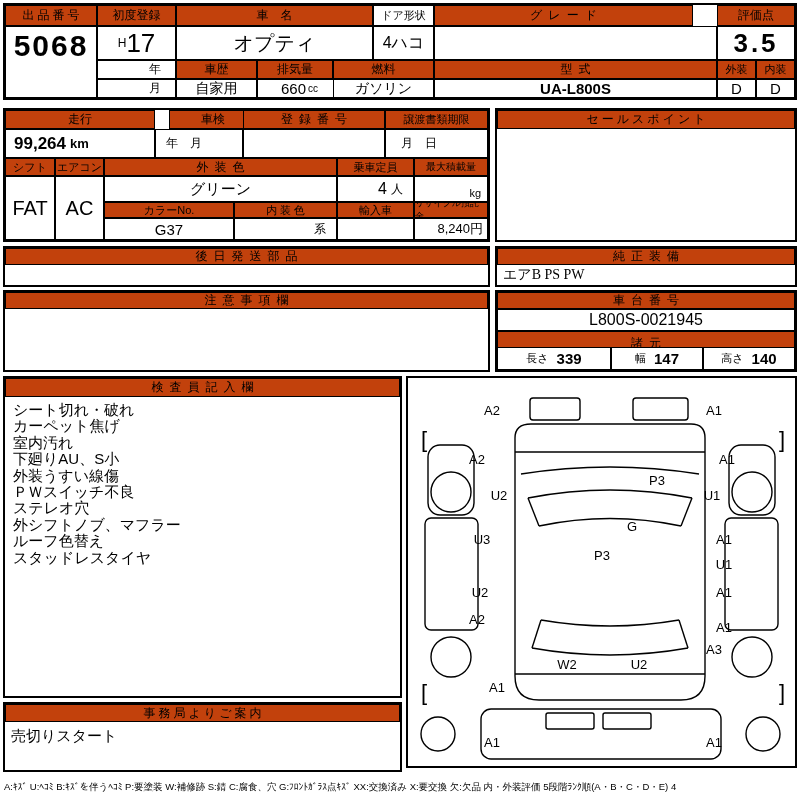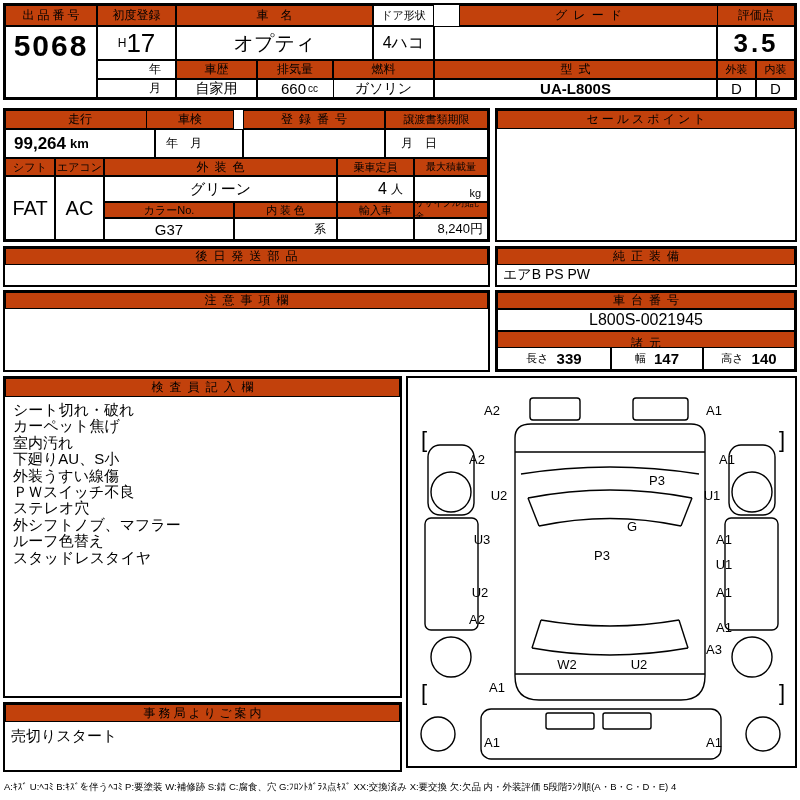--- a/index.html
+++ b/index.html
@@ -15,21 +15,21 @@
   .right { justify-content:flex-end; }
   .top { align-items:flex-start; }
   .ls025 { letter-spacing:.25em; text-indent:.25em; }
   .ls05 { letter-spacing:.5em; text-indent:.5em; }
   .ls1 { letter-spacing:1em; text-indent:1em; }
   .big { font-size:30px; font-weight:600; letter-spacing:2px; }
   .score { font-size:26px; font-weight:600; letter-spacing:3px; }
   .val20 { font-size:20px; }
   .val16 { font-size:16px; }
   .val15 { font-size:15px; }
-  .val14 { font-size:14px; }
+  .val14 { font-size:14px;font-family:Liberation Serif, serif; }
   .bold { font-weight:700; }
   .small10 { font-size:10px; }
   .small9 { font-size:9px; }
   .unit { font-size:10px; margin-left:2px; }
   .list { position:absolute; left:8px; top:24px; font-size:15px; line-height:16.4px; }
   .diagram-wrap { position:absolute; left:0; top:0; width:100%; height:100%; }
   .mark { position:absolute; transform:translate(-50%,-50%); font-size:13px; font-weight:500;
           background:transparent; white-space:nowrap; }
   .bracket { position:absolute; transform:translate(-50%,-50%); font-size:22px; font-weight:400; }
   .legend { position:absolute; left:4px; top:781px; width:792px; font-size:9.5px; white-space:nowrap; overflow:hidden; }
@@ -51,21 +51,21 @@
     </div>
     <div class="c right" style="left:92px; top:55px; width:79px; height:19px; padding-right:14px;">年</div>
     <div class="c right" style="left:92px; top:74px; width:79px; height:19px; padding-right:14px;">月</div>
 
     <div class="c g ls1" style="left:171px; top:0; width:197px; height:21px;">車名</div>
     <div class="c val20" style="left:171px; top:21px; width:197px; height:34px;">オプティ</div>
 
     <div class="c" style="left:368px; top:0; width:61px; height:21px; font-size:11px;">ドア形状</div>
     <div class="c val16" style="left:368px; top:21px; width:61px; height:34px;">4ハコ</div>
 
-    <div class="c g ls05" style="left:429px; top:0; width:259px; height:21px;margin-left:25px;">グレード</div>
+    <div class="c g ls05" style="left:429px; top:0; width:259px; height:21px;">グレード</div>
     <div class="c" style="left:429px; top:21px; width:283px; height:34px;"></div>
 
     <div class="c g" style="left:171px; top:55px; width:81px; height:19px;">車歴</div>
     <div class="c val14" style="left:171px; top:74px; width:81px; height:19px;">自家用</div>
     <div class="c g" style="left:252px; top:55px; width:76px; height:19px;">排気量</div>
     <div class="c" style="left:252px; top:74px; width:85px; height:19px;justify-content:center;">
       <span class="val15">660</span>
         <span class="unit">cc</span>
     </div>
     <div class="c g" style="left:328px; top:55px; width:101px; height:19px;">燃料</div>
@@ -78,21 +78,21 @@
     <div class="c score" style="left:712px; top:21px; width:78px; height:34px;">3.5</div>
     <div class="c g" style="left:712px; top:55px; width:39px; height:19px; font-size:11px;">外装</div>
     <div class="c g" style="left:751px; top:55px; width:39px; height:19px; font-size:11px;">内装</div>
     <div class="c val15" style="left:712px; top:74px; width:39px; height:19px;">D</div>
     <div class="c val15" style="left:751px; top:74px; width:39px; height:19px;">D</div>
   </div>
 
   <div class="sec" style="left:3px; top:108px; width:487px; height:134px;">
 
     <div class="c g" style="left:0; top:0; width:150px; height:19px;">走行</div>
-    <div class="c g" style="left:141px; top:0; width:88px; height:19px;">車検</div>
+    <div class="c g" style="left:164px; top:0; width:88px; height:19px;">車検</div>
     <div class="c g ls05" style="left:238px; top:0; width:142px; height:19px;">登録番号</div>
     <div class="c g" style="left:380px; top:0; width:103px; height:19px; font-size:11px;">譲渡書類期限</div>
 
     <div class="c left" style="left:0; top:19px; width:150px; height:29px; padding-left:8px;">
       <span style="font-size:17px; font-weight:700;">99,264</span>
       <span style="font-size:13px; font-weight:700; margin-left:4px;">km</span>
     </div>
     <div class="c left" style="left:150px; top:19px; width:88px; height:29px; padding-left:10px;">年　月</div>
     <div class="c" style="left:238px; top:19px; width:142px; height:29px;"></div>
     <div class="c left" style="left:380px; top:19px; width:103px; height:29px; padding-left:15px;">月　日</div>

